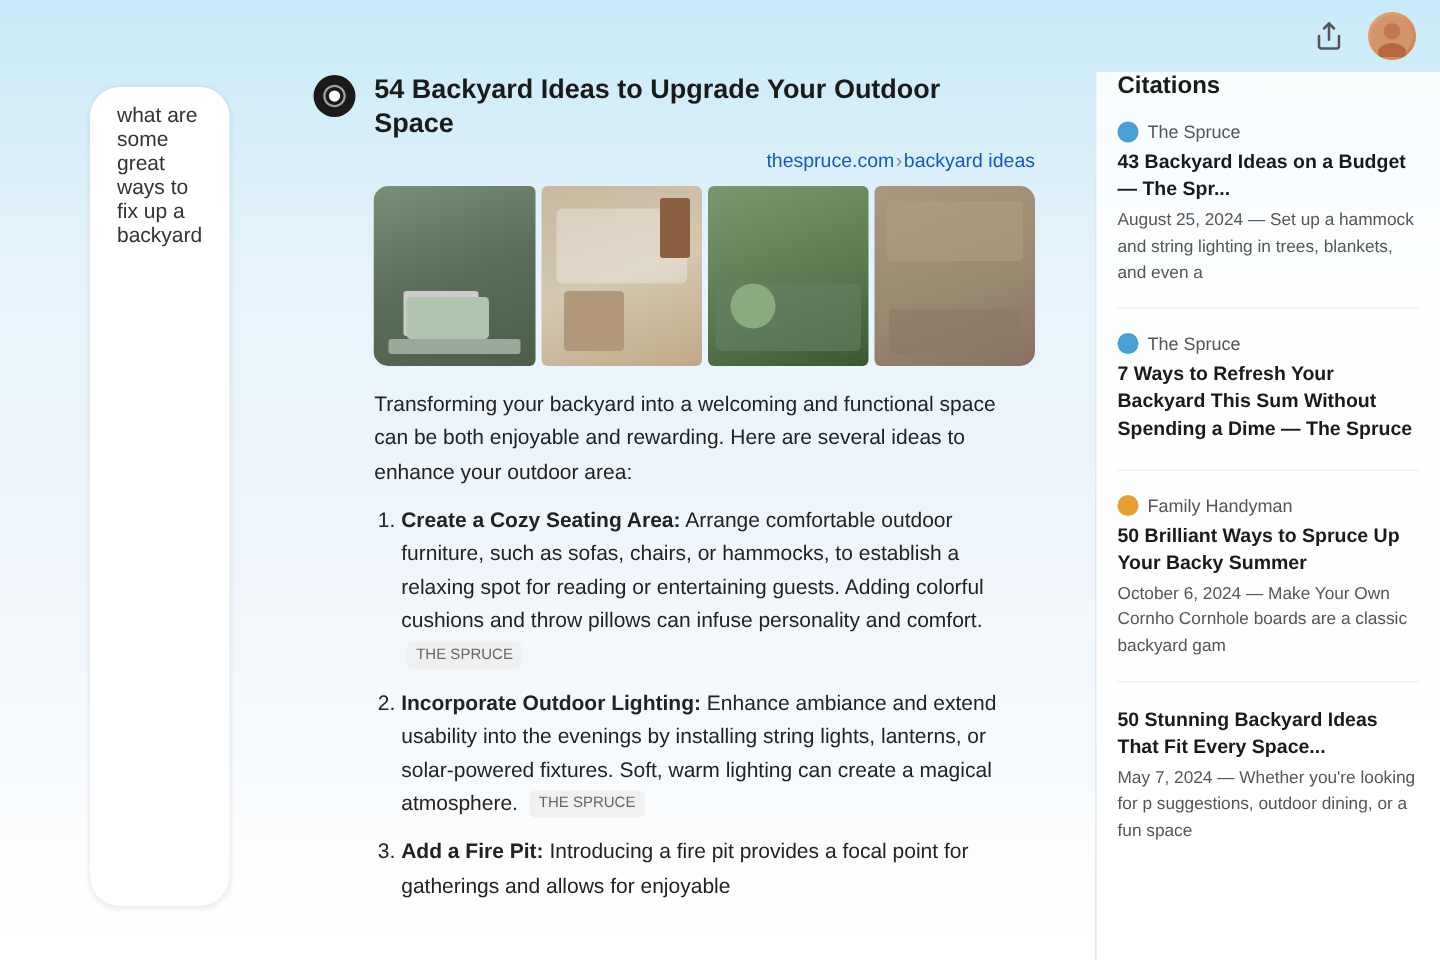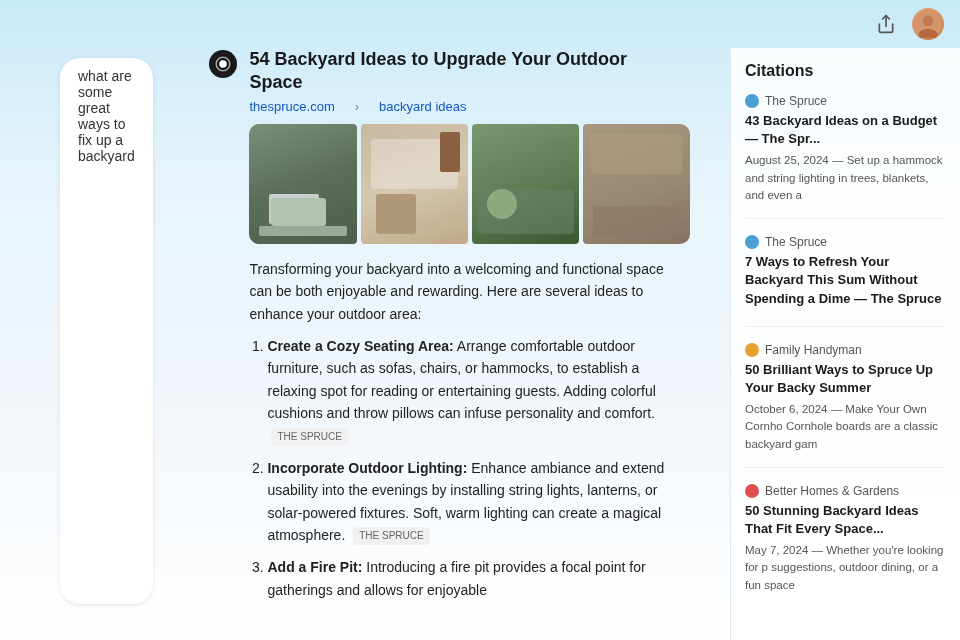--- a/index.html
+++ b/index.html
@@ -115,21 +115,22 @@
       color: #1a1a1a;
       margin-bottom: 4px;
       line-height: 1.3;
     }
     .article-source {
       font-size: 13px;
       color: #1558c0;
       margin-bottom: 10px;
       display: flex;
       align-items: center;
-      gap: 20px;
+      gap: 1px;
+      justify-content: flex-end;
     }
     .article-source span { cursor: pointer; }
     .article-source .separator { color: #888; }
 
     
     .image-grid {
       display: flex;
       gap: 4px;
       margin-bottom: 12px;
       height: 120px;
@@ -211,21 +212,21 @@
       font-weight: 500;
       vertical-align: middle;
       margin-left: 4px;
     }
 
     
     .sidebar {
       width: 230px;
       background: rgba(255,255,255,0.85);
       border-left: 1px solid #e0e8f0;
-      padding: 14px 14px;
+      padding: 1px 14px;
       overflow-y: auto;
       flex-shrink: 0;
     }
 
     .sidebar-title {
       font-size: 16px;
       font-weight: 600;
       color: #1a1a1a;
       margin-bottom: 14px;
     }
@@ -393,23 +394,19 @@
     </div>
         <div class="citation-item">
       <div class="citation-source-row">
         <div class="source-dot" style="background:#e8a030;"></div>
         <span class="source-name">Family Handyman</span>
       </div>
       <div class="citation-title">50 Brilliant Ways to Spruce Up Your Backy Summer</div>
       <div class="citation-date-text">October 6, 2024 — Make Your Own Cornho Cornhole boards are a classic backyard gam</div>
     </div>
         <div class="citation-item">
-      <div class="citation-source-row">
-        <div class="source-dot" style="background:#e05050;"></div>
-        <span class="source-name">Better Homes &amp; Gardens</span>
-      </div>
       <div class="citation-title">50 Stunning Backyard Ideas That Fit Every Space...</div>
       <div class="citation-date-text">May 7, 2024 — Whether you're looking for p suggestions, outdoor dining, or a fun space</div>
     </div>
       </div>
   </div>
 
 </div>
 
 </body></html>

